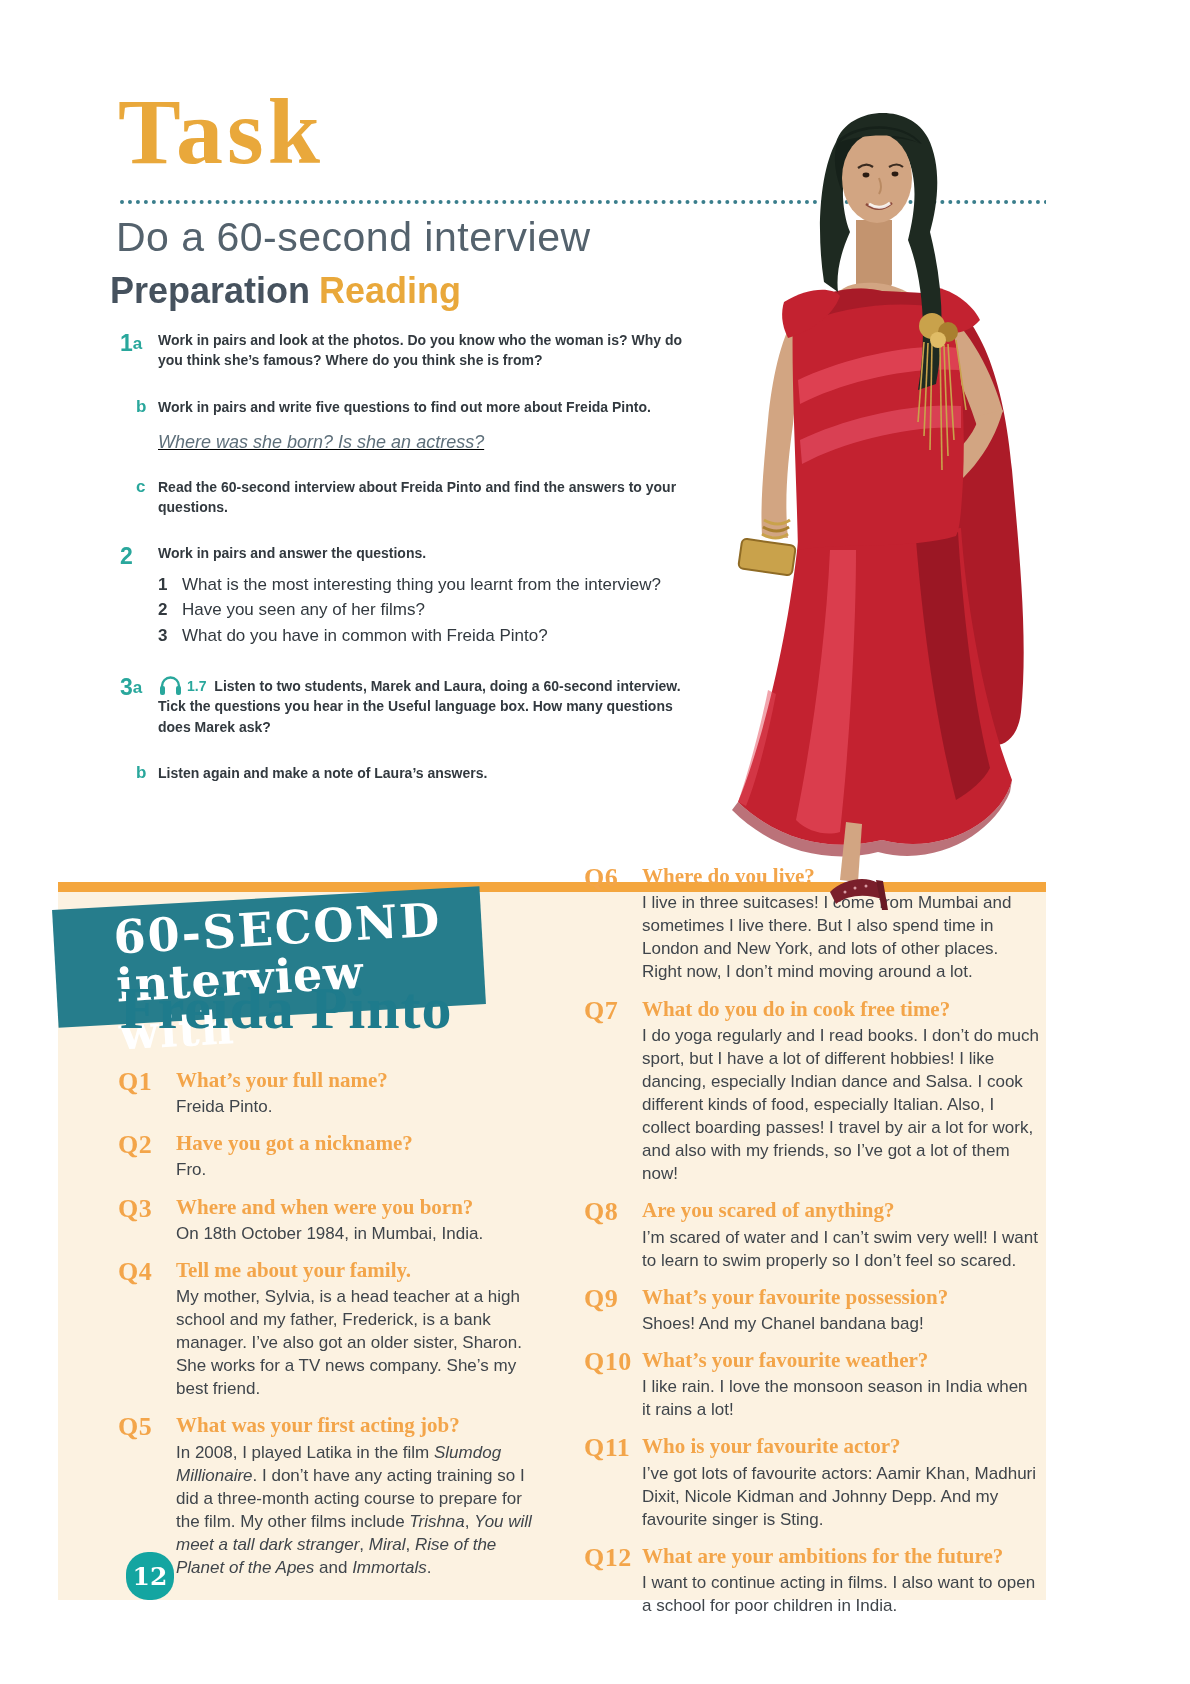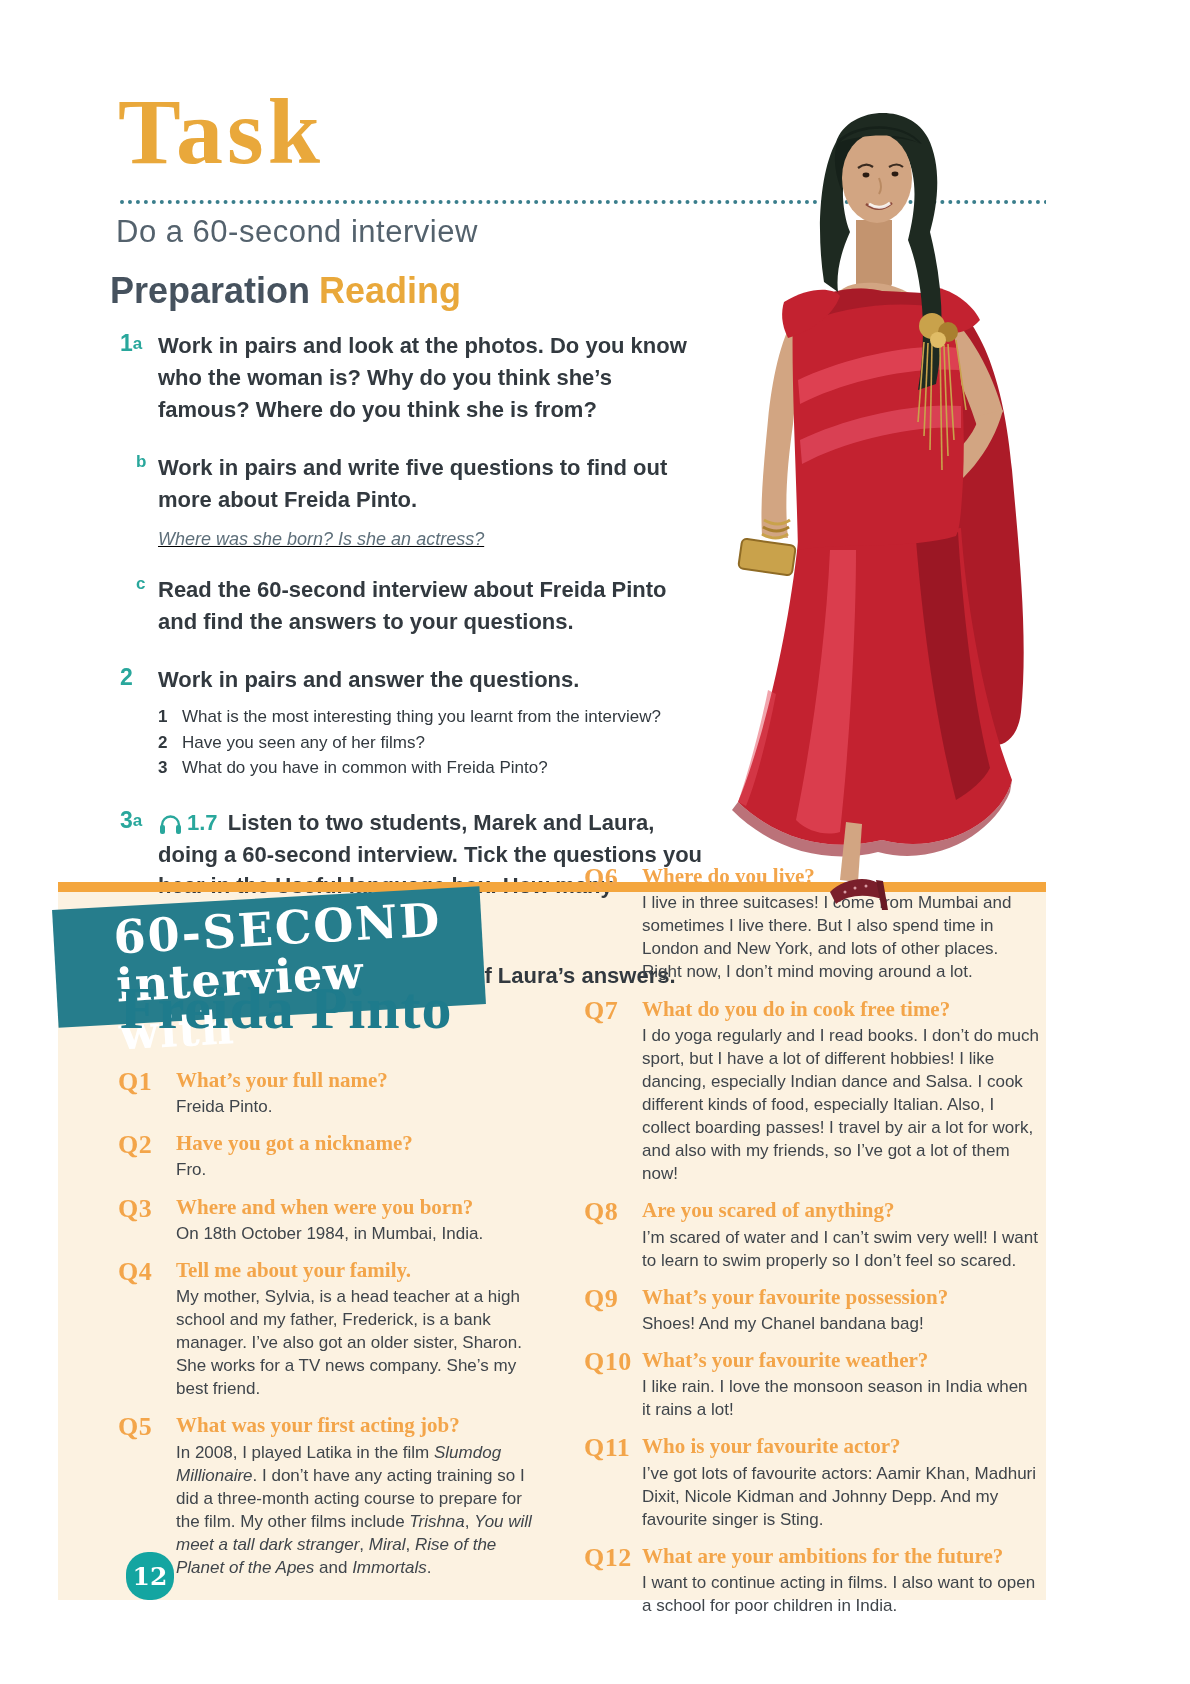--- a/index.html
+++ b/index.html
@@ -6,35 +6,35 @@
   .page{position:relative;width:1046px;height:1684px;background:#ffffff;overflow:hidden;
         font-family:"Liberation Sans",sans-serif;}
 
   
   .task-title{position:absolute;left:118px;top:84px;margin:0;
     font-family:"Liberation Serif",serif;font-weight:bold;font-size:94px;line-height:1;
     color:#E9A83B;letter-spacing:4px;}
   .dotted-rule{position:absolute;left:120px;top:200px;width:945px;height:0;
     border-top:4px dotted #3A7E8C;z-index:1;}
   .page-subtitle{position:absolute;left:116px;top:214px;margin:0;
-    font-size:31px;font-weight:normal;color:#54626D;letter-spacing:0.5px;}
+    font-size:41px;font-weight:normal;color:#54626D;letter-spacing:0.5px;}
   .prep-line{position:absolute;left:110px;top:270px;font-size:36px;font-weight:bold;}
   .prep-line .lab{color:#46525E;}
   .prep-line .tag{color:#E9A83B;margin-left:9px;}
 
   
   .exercises{position:absolute;left:120px;top:330px;width:585px;z-index:2;}
   .ex-item{display:flex;margin-bottom:26px;}
   .ex-item.is-example{margin-top:-12px;margin-bottom:24px;text-decoration:underline;}
   .ex-label{flex:none;width:38px;color:#29A79C;font-weight:bold;line-height:1.2;}
   .ex-label .num{font-size:23px;}
   .ex-label .letter{font-size:17px;vertical-align:2px;}
   .ex-label.letter-only{padding-left:16px;box-sizing:border-box;}
   .ex-text{flex:1;}
-  .ex-p{margin:0;font-size:22px;font-weight:bold;color:#32393F;line-height:1.45;}
+  .ex-p{margin:0;font-size:14px;font-weight:bold;color:#32393F;line-height:1.45;}
   .ex-example{margin:0 0 0 38px;font-size:18px;font-style:italic;color:#5E6F7A;}
   .sublist{margin-top:8px;}
   .subitem{display:flex;font-size:17px;line-height:1.5;color:#32393F;}
   .sub-num{flex:none;width:24px;font-weight:bold;}
   .sub-text{font-weight:normal;}
   .audio-num{color:#29A79C;font-weight:bold;margin:0 4px 0 4px;}
   .hp-icon{vertical-align:-4px;}
 
   
   .photo{position:absolute;left:680px;top:80px;width:420px;height:835px;margin:0;z-index:5;}

